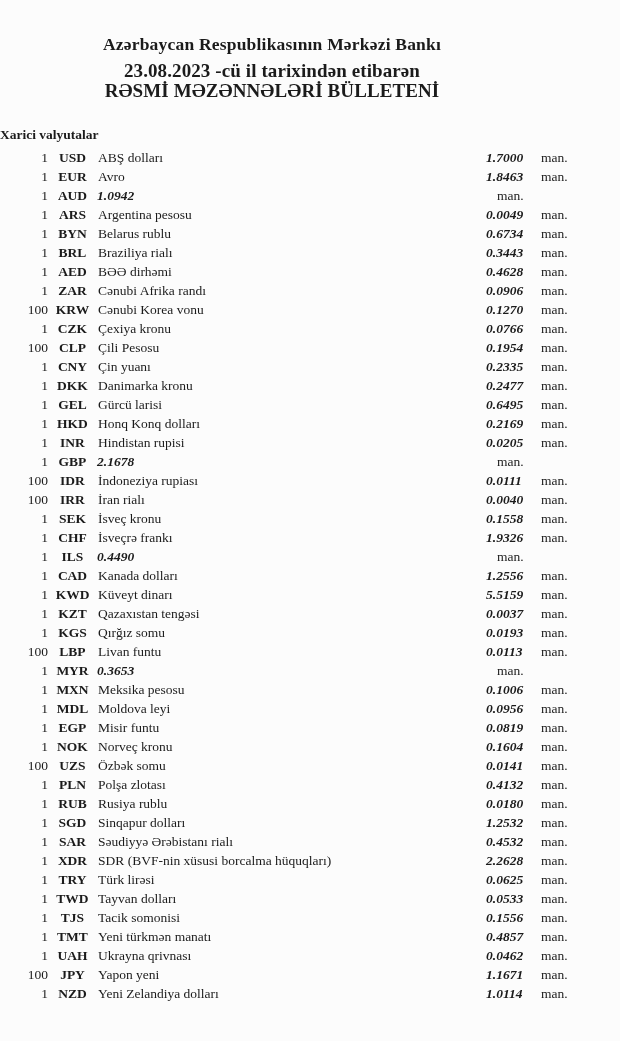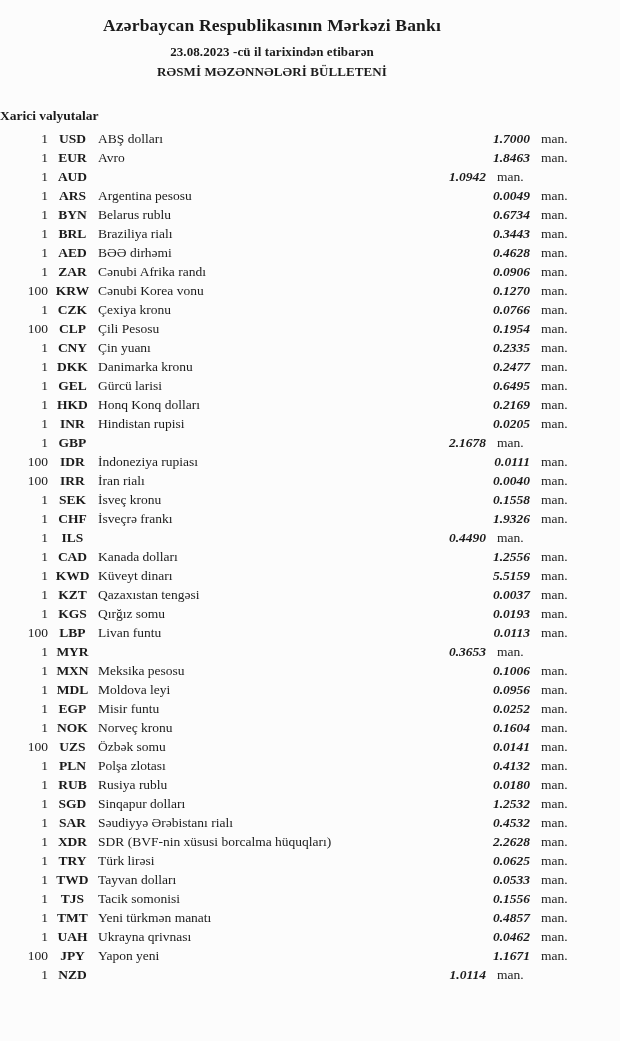--- a/index.html
+++ b/index.html
@@ -11,34 +11,34 @@
     height: 1041px;
     background: #fcfcfc;
     color: #1b1b1b;
     font-family: "Liberation Serif", "DejaVu Serif", serif;
     overflow: hidden;
   }
   .page {
     width: 544px;
     height: 1041px;
     box-sizing: border-box;
-    padding-top: 14px;
+    padding-top: 33px;
   }
   .doc-header {
     text-align: center;
   }
   .doc-title {
     font-size: 17.5px;
     font-weight: bold;
     line-height: 22px;
     margin: 0 0 6px 0;
     letter-spacing: 0.2px;
   }
   .doc-subline {
-    font-size: 13px;
+    font-size: 19px;
     font-weight: bold;
     line-height: 20px;
     letter-spacing: 0.1px;
   }
   .section-title {
     text-align: left;
     font-size: 13.5px;
     font-weight: bold;
     line-height: 20px;
     margin-top: 24px;
@@ -61,21 +61,20 @@
   }
   .cell-code {
     text-align: center;
     font-weight: bold;
   }
   .cell-name {
     padding-left: 1px;
     overflow: hidden;
   }
   .cell-rate {
-    text-align: right;
     font-weight: bold;
     font-style: italic;
   }
   .cell-unit {
     padding-left: 11px;
   }
 </style>
 </head>
 <body>
 
@@ -324,21 +323,21 @@
         <span class="cell-code">MDL</span>
         <span class="cell-name">Moldova leyi</span>
         <span class="cell-rate">0.0956</span>
         <span class="cell-unit">man.</span>
       </div>
 
       <div class="row">
         <span class="cell-qty">1</span>
         <span class="cell-code">EGP</span>
         <span class="cell-name">Misir funtu</span>
-        <span class="cell-rate">0.0252</span>
+        <span class="cell-rate">0.0819</span>
         <span class="cell-unit">man.</span>
       </div>
 
       <div class="row">
         <span class="cell-qty">1</span>
         <span class="cell-code">NOK</span>
         <span class="cell-name">Norveç kronu</span>
         <span class="cell-rate">0.1604</span>
         <span class="cell-unit">man.</span>
       </div>
@@ -435,18 +434,19 @@
         <span class="cell-qty">100</span>
         <span class="cell-code">JPY</span>
         <span class="cell-name">Yapon yeni</span>
         <span class="cell-rate">1.1671</span>
         <span class="cell-unit">man.</span>
       </div>
 
       <div class="row">
         <span class="cell-qty">1</span>
         <span class="cell-code">NZD</span>
+        <span class="cell-name">Yeni Zelandiya dolları</span>
         <span class="cell-rate">1.0114</span>
         <span class="cell-unit">man.</span>
       </div>
     </div>
 
 </div>
 
 </body></html>

